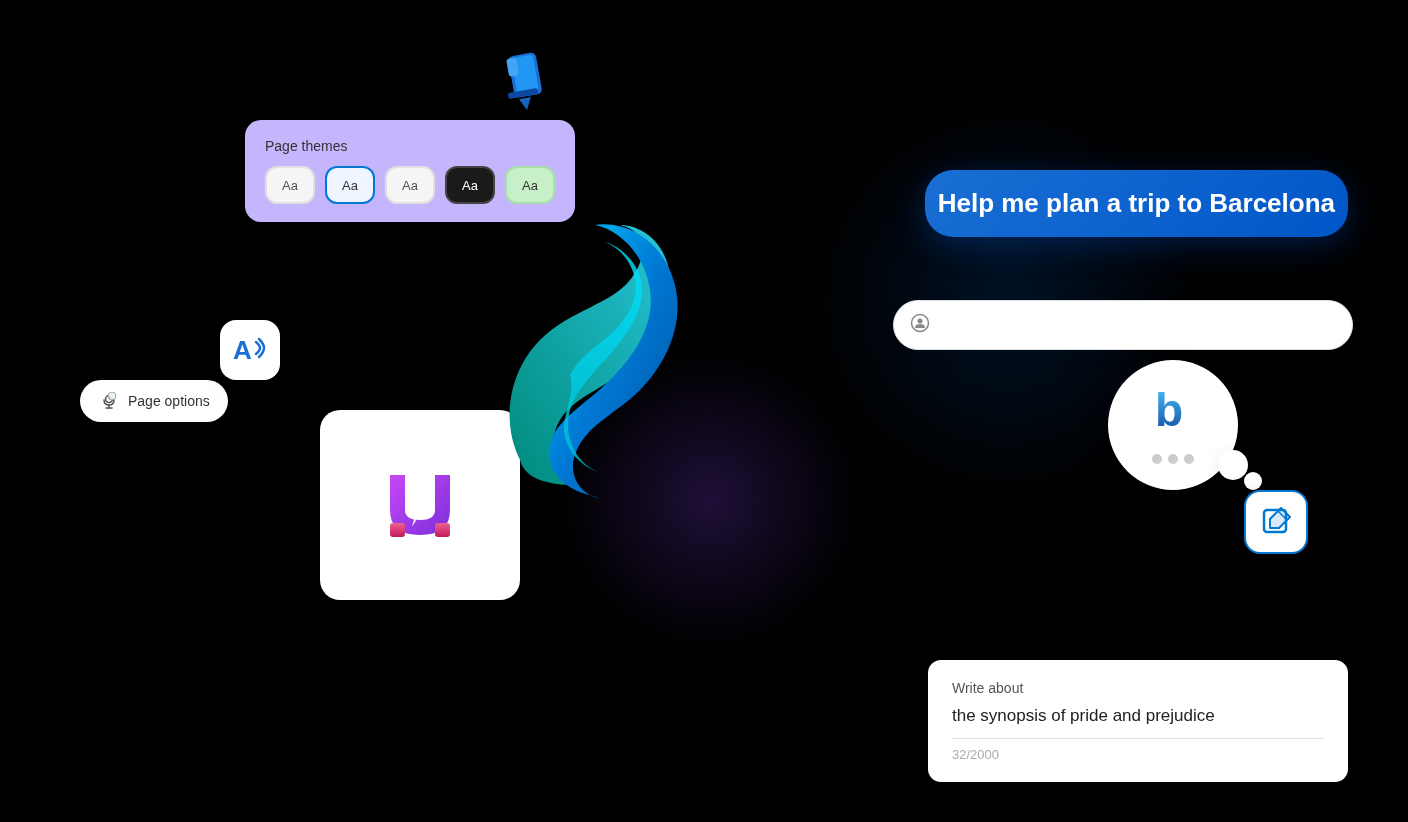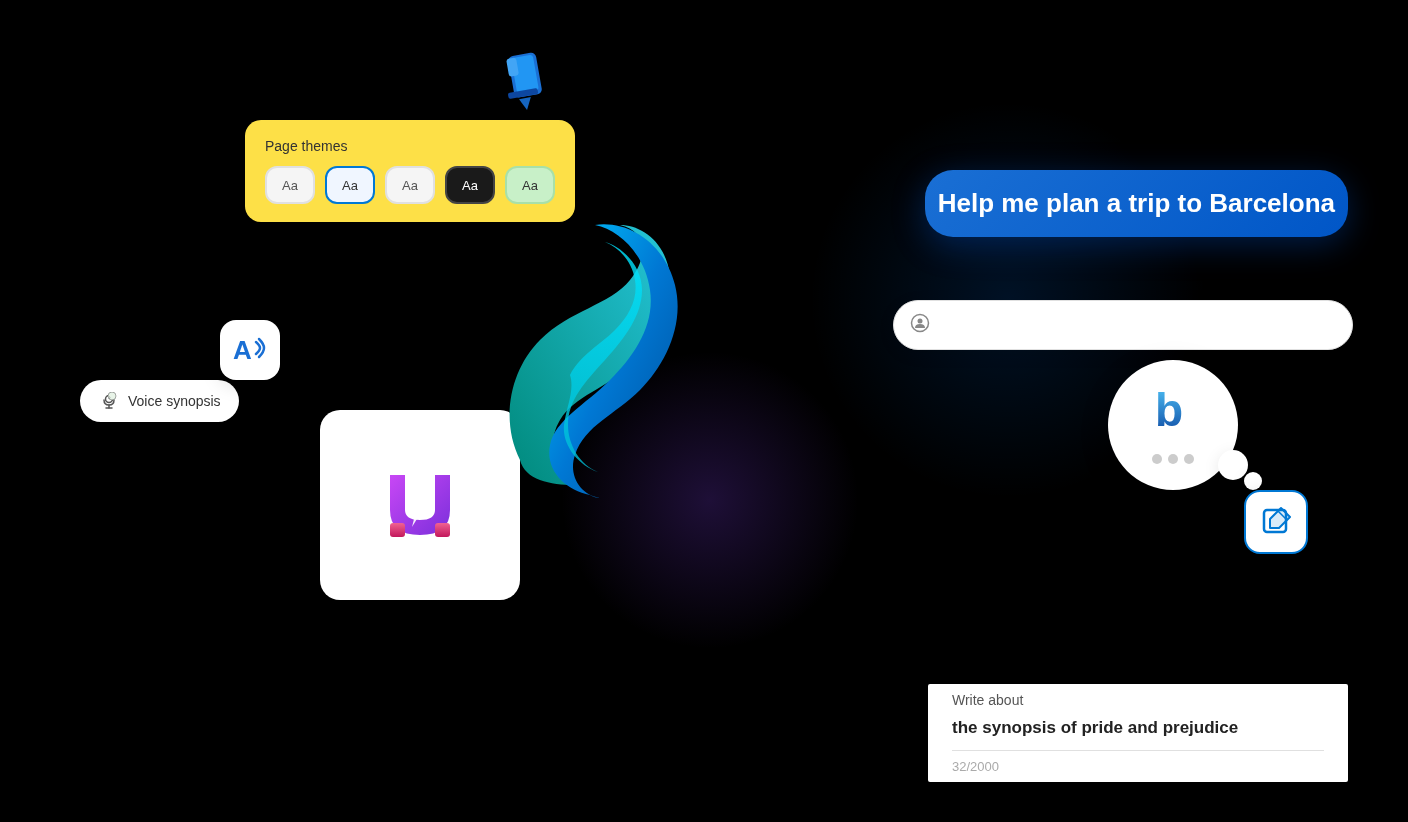--- a/index.html
+++ b/index.html
@@ -18,21 +18,21 @@
       display: flex;
       align-items: center;
       justify-content: center;
     }
 
     
     .page-themes-card {
       position: absolute;
       top: 120px;
       left: 245px;
-      background: #fde047;
+      background: #c4b5fd;
       border-radius: 16px;
       padding: 18px 20px;
       box-shadow: 0 8px 32px rgba(0,0,0,0.18);
       z-index: 10;
       width: 330px;
     }
     .page-themes-title {
       font-size: 14px;
       color: #333;
       margin-bottom: 12px;
@@ -240,36 +240,35 @@
       border: 2px solid #0078d4;
       z-index: 15;
     }
 
     
     .write-about-card {
       position: absolute;
       bottom: 40px;
       right: 60px;
       background: #fff;
-      border-radius: 2px;
-      padding: 8px 24px;
+      border-radius: 13px;
+      padding: 20px 24px;
       width: 420px;
       box-shadow: 0 8px 32px rgba(0,0,0,0.15);
       z-index: 13;
     }
     .write-about-label {
       font-size: 14px;
       color: #555;
       margin-bottom: 10px;
     }
     .write-about-input {
       font-size: 17px;
       color: #222;
       margin-bottom: 12px;
-      font-weight: bold;
     }
     .write-about-divider {
       width: 100%;
       height: 1px;
       background: #e0e0e0;
       margin-bottom: 8px;
     }
     .write-about-counter {
       font-size: 13px;
       color: #aaa;
@@ -384,21 +383,21 @@
     <div class="voice-icon-circle">
       <svg width="18" height="18" viewBox="0 0 18 18" fill="none">
         <circle cx="9" cy="7" r="3.5" stroke="#555" stroke-width="1.5"></circle>
         <path d="M4,8 Q4,13 9,13 Q14,13 14,8" stroke="#555" stroke-width="1.5" fill="none" stroke-linecap="round"></path>
         <line x1="9" y1="13" x2="9" y2="16" stroke="#555" stroke-width="1.5" stroke-linecap="round"></line>
         <line x1="6" y1="16" x2="12" y2="16" stroke="#555" stroke-width="1.5" stroke-linecap="round"></line>
         <circle cx="12" cy="4" r="4" fill="#e8f4e8" stroke="#555" stroke-width="0.5"></circle>
         <text x="9.5" y="6.5" font-size="5" fill="#555" text-anchor="middle">♪</text>
       </svg>
     </div>
-    <span>Voice synopsis</span>
+    <span>Page options</span>
   </div>
 
   <div class="copilot-logo">
     <svg viewBox="0 0 220 280" fill="none" xmlns="http://www.w3.org/2000/svg">
 
       <defs>
         <linearGradient id="copilot-grad1" x1="0" y1="0" x2="1" y2="1">
           <stop offset="0%" stop-color="#00C8FF"></stop>
           <stop offset="50%" stop-color="#0078D4"></stop>
           <stop offset="100%" stop-color="#004E9A"></stop>

